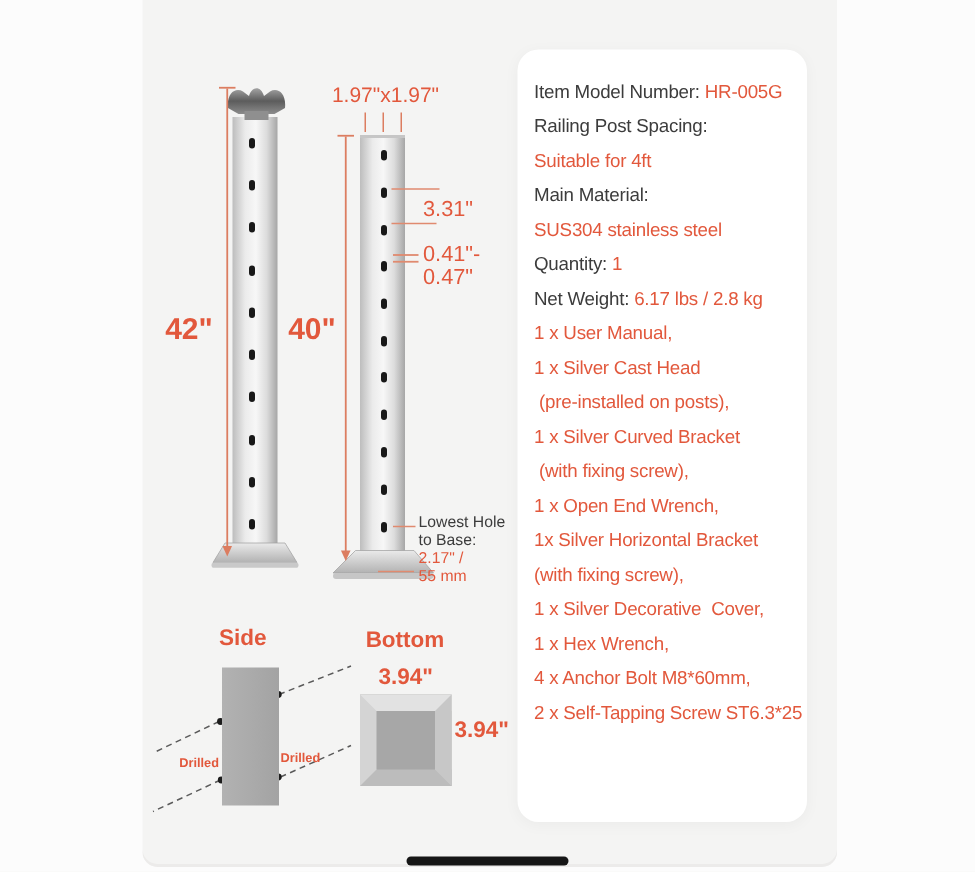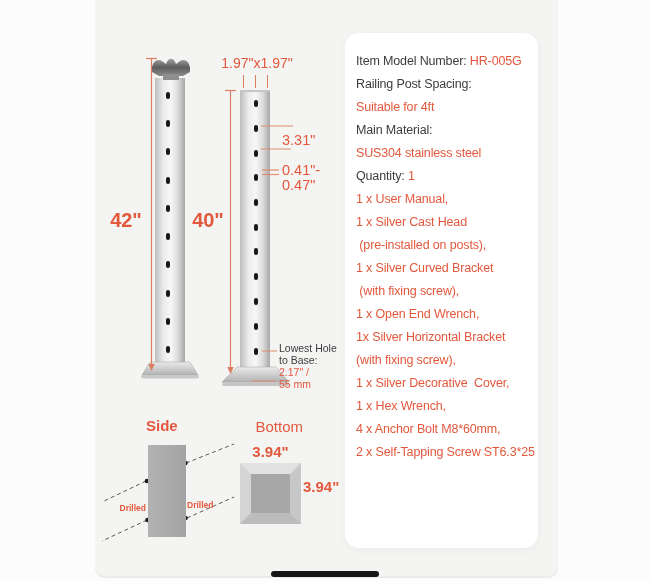--- a/index.html
+++ b/index.html
@@ -42,21 +42,21 @@
   
   .lab{position:absolute;color:var(--accent);}
   .lab-section{left:215px;top:55px;width:84px;font-size:14px;font-weight:500;text-align:center;}
   .lab-42{left:104px;top:209px;width:44px;font-size:20px;font-weight:600;text-align:center;}
   .lab-40{left:186px;top:209px;width:44px;font-size:20px;font-weight:600;text-align:center;}
   .lab-331{left:282px;top:132px;font-size:14.5px;font-weight:500;}
   .lab-holesize{left:282px;top:163px;font-size:14.5px;font-weight:500;line-height:15px;}
   .lowest-block{left:279px;top:342px;font-size:10.5px;line-height:12px;color:var(--dark);}
   .lowest-block .orange{color:var(--accent);}
   .lab-side-title{left:146px;top:417px;width:42px;font-size:15px;font-weight:700;text-align:left;}
-  .lab-bottom-title{left:237px;top:418px;width:66px;font-size:15px;font-weight:400;text-align:right;}
+  .lab-bottom-title{left:237px;top:418px;width:66px;font-size:15px;font-weight:700;text-align:center;}
   .lab-394-top{left:240px;top:443px;width:61px;font-size:15px;font-weight:600;text-align:center;}
   .lab-394-right{left:303px;top:478px;font-size:15px;font-weight:600;}
   .lab-drilled-left{left:116px;top:503px;width:30px;font-size:8.5px;font-weight:700;text-align:right;}
   .lab-drilled-right{left:187px;top:500px;width:34px;font-size:8.5px;font-weight:700;}
   
   .side-rect{
     position:absolute;left:148px;top:445px;width:38px;height:92px;
     background:linear-gradient(90deg,#b2b2b2,#a3a3a3);
   }
   
@@ -203,20 +203,21 @@
   <div class="lab lab-394-right">3.94"</div>
 
   <div class="card">
     <div class="spec-list" id="spec-list">
         <div class="spec-line"><span class="spec-label">Item Model Number: </span><span class="spec-value">HR-005G</span></div>
         <div class="spec-line"><span class="spec-label">Railing Post Spacing:</span><span class="spec-value"></span></div>
         <div class="spec-line"><span class="spec-label"></span><span class="spec-value">Suitable for 4ft</span></div>
         <div class="spec-line"><span class="spec-label">Main Material:</span><span class="spec-value"></span></div>
         <div class="spec-line"><span class="spec-label"></span><span class="spec-value">SUS304 stainless steel</span></div>
         <div class="spec-line"><span class="spec-label">Quantity: </span><span class="spec-value">1</span></div>
+        <div class="spec-line"><span class="spec-label">Net Weight: </span><span class="spec-value">6.17 lbs / 2.8 kg</span></div>
         <div class="spec-line"><span class="spec-label"></span><span class="spec-value">1 x User Manual,</span></div>
         <div class="spec-line"><span class="spec-label"></span><span class="spec-value">1 x Silver Cast Head</span></div>
         <div class="spec-line"><span class="spec-label"></span><span class="spec-value"> (pre-installed on posts),</span></div>
         <div class="spec-line"><span class="spec-label"></span><span class="spec-value">1 x Silver Curved Bracket</span></div>
         <div class="spec-line"><span class="spec-label"></span><span class="spec-value"> (with fixing screw),</span></div>
         <div class="spec-line"><span class="spec-label"></span><span class="spec-value">1 x Open End Wrench,</span></div>
         <div class="spec-line"><span class="spec-label"></span><span class="spec-value">1x Silver Horizontal Bracket</span></div>
         <div class="spec-line"><span class="spec-label"></span><span class="spec-value">(with fixing screw),</span></div>
         <div class="spec-line"><span class="spec-label"></span><span class="spec-value">1 x Silver Decorative  Cover,</span></div>
         <div class="spec-line"><span class="spec-label"></span><span class="spec-value">1 x Hex Wrench,</span></div>

